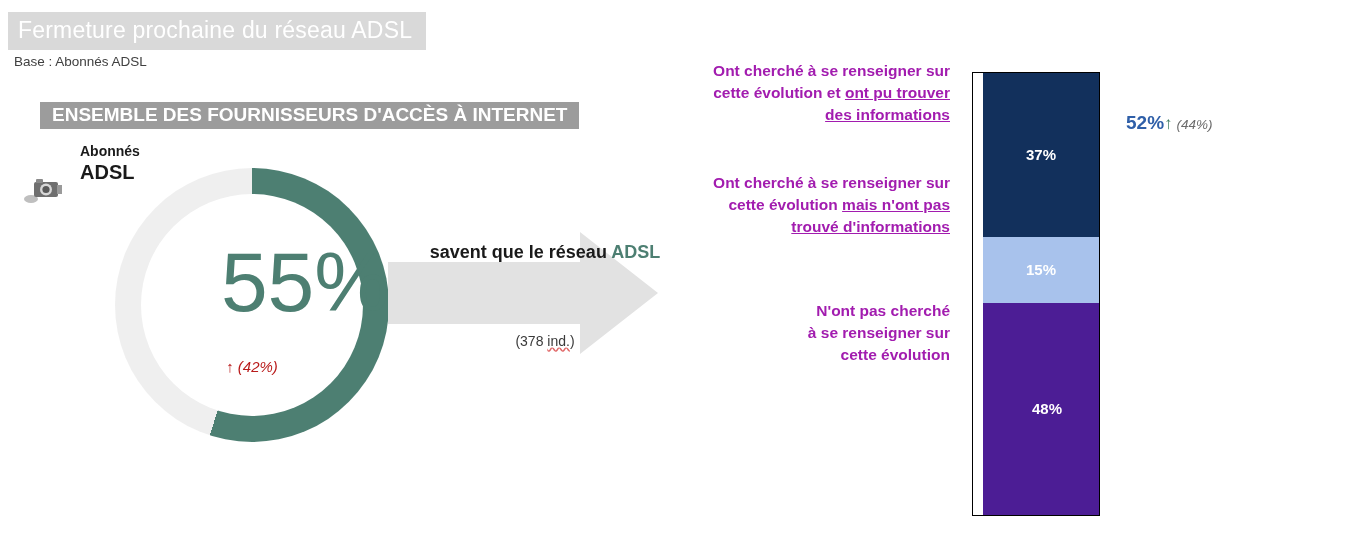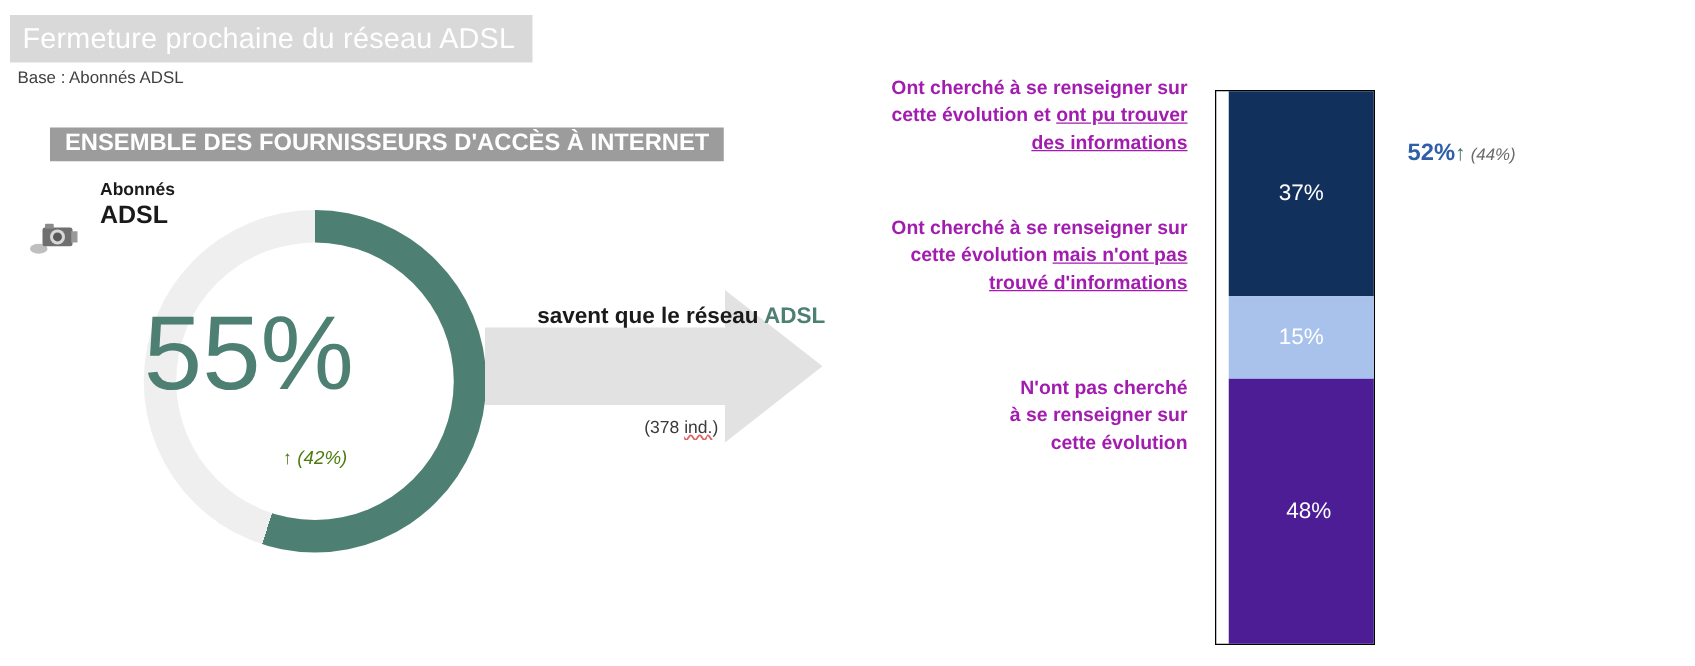--- a/index.html
+++ b/index.html
@@ -99,34 +99,34 @@
     width: 222px;
     height: 222px;
     border-radius: 50%;
     background: #ffffff;
   }
   .donut-value {
     position: absolute;
     left: 0;
     right: 0;
     top: 72px;
-    text-align: left;
+    text-align: right;
     font-size: 84px;
     line-height: 84px;
     color: #4d7f72;
     font-family: "Liberation Sans", sans-serif;
   }
   .donut-delta {
     position: absolute;
     left: 0;
     right: 0;
     top: 190px;
     text-align: center;
     font-size: 15px;
-    color: #4d7c0f;
+    color: #b91c1c;
     font-style: italic;
   }
   .donut-delta .arrow {
     font-style: normal;
     font-weight: bold;
   }
 
   
   .arrow-shape {
     position: absolute;
@@ -189,22 +189,22 @@
     border: 1px solid #000000;
     box-sizing: border-box;
     display: flex;
     flex-direction: column;
   }
   .seg {
     display: flex;
     align-items: center;
     justify-content: center;
     color: #ffffff;
-    font-weight: normal;
-    font-size: 18px;
+    font-weight: bold;
+    font-size: 15px;
     margin-left: 10px;
   }
   .seg-1 { background: #12305c; }
   .seg-2 { background: #a8c2ec; }
   .seg-3 { background: #4c1d95; padding-left: 12px; }
 
   
   .total-block {
     position: absolute;
     left: 1126px;

